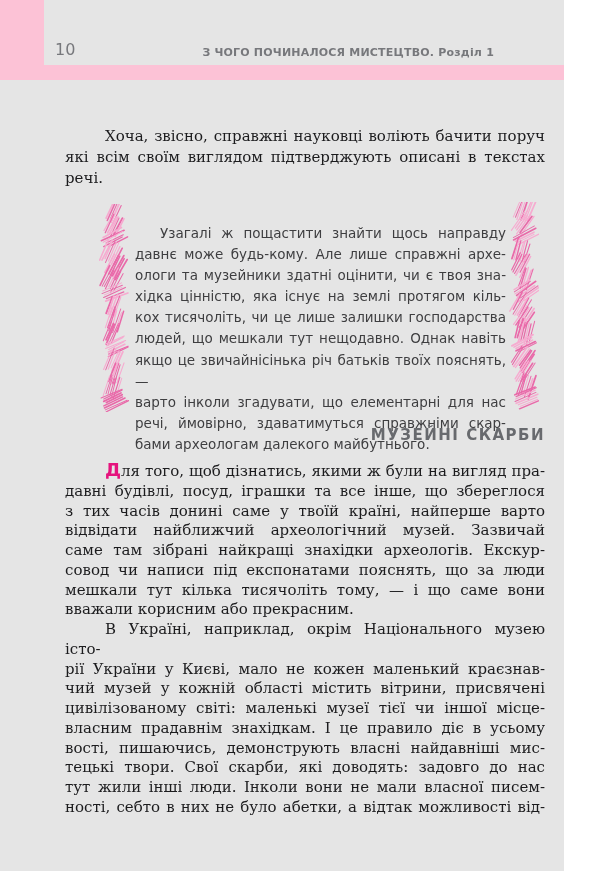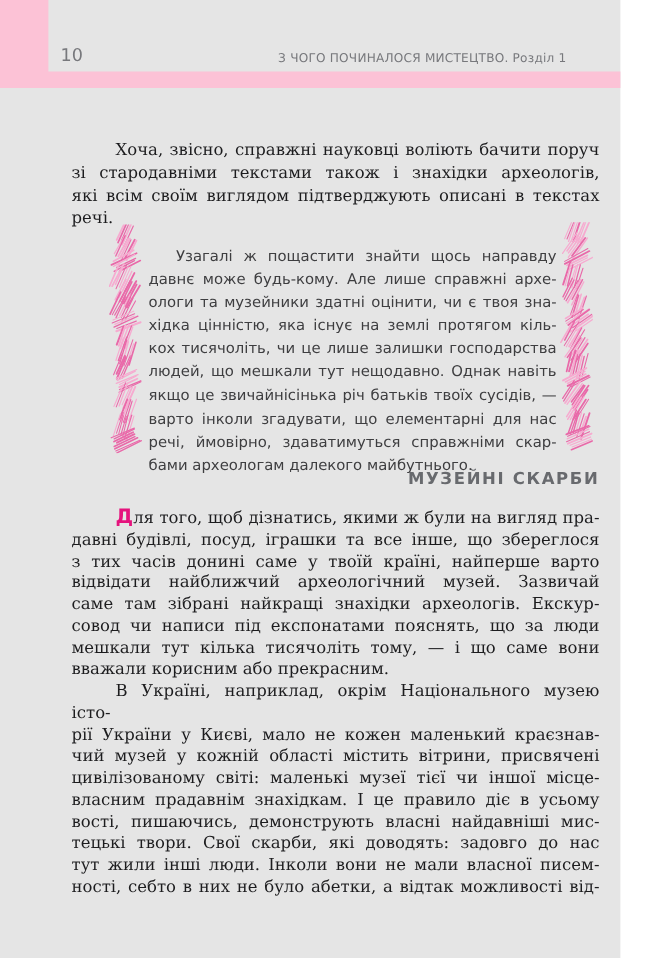--- a/index.html
+++ b/index.html
@@ -8,22 +8,22 @@
     overflow:hidden; font-family:"DejaVu Serif", serif;
   }
   
   .corner-accent { position:absolute; left:0; top:0; width:44px; height:80px;
     background:var(--accent-pink,#fcc2d6); }
   .header-band { position:absolute; left:0; top:65px; width:600px; height:15px;
     background:var(--accent-pink,#fcc2d6); }
   .page-number { position:absolute; left:55px; top:40px;
     font-family:"DejaVu Sans", sans-serif; font-size:16px;
     color:var(--header-gray,#77787c); }
-  .running-header { position:absolute; right:49px; top:46px;
-    font-family:"DejaVu Sans", sans-serif; font-size:11px; font-weight:normal;
+  .running-header { position:absolute; right:70px; top:46px;
+    font-family:"DejaVu Sans", sans-serif; font-size:11px; font-weight:bold;
     letter-spacing:0.2px; color:var(--header-gray,#77787c); white-space:nowrap; }
   
   .tline { text-align:justify; text-align-last:justify; text-justify:inter-word; }
   .tline-last { text-align-last:left; }
   .ind40 > .tline:first-child { text-indent:40px; }
   .ind25 > .tline:first-child { text-indent:25px;margin-top:12px; }
   
   .intro-paragraph { position:absolute; left:65px; top:126px; width:480px;
     font-size:15px; line-height:20.8px; color:var(--body-text,#1c1c1e); }
   .quote-block { position:absolute; left:135px; top:211px; width:371px;
@@ -47,21 +47,20 @@
 <div class="page">
 
   <div class="corner-accent"></div>
   <div class="header-band"></div>
 
   <div class="page-number">10</div>
   <div class="running-header">З ЧОГО ПОЧИНАЛОСЯ МИСТЕЦТВО. Розділ 1</div>
 
   <div class="intro-paragraph ind40">
       <div class="tline">Хоча, звісно, справжні науковці воліють бачити поруч</div>
-      <div class="tline">зі стародавніми текстами також і знахідки археологів,</div>
       <div class="tline">які всім своїм виглядом підтверджують описані в текстах</div>
       <div class="tline tline-last">речі.</div>
     </div>
 
   <div class="scribble scribble-left"><svg width="30" height="208" viewBox="0 0 30 208">
         <g transform="translate(15.80394804526749 8) rotate(-64.80829903978052)">
           <line x1="-9.2198859739369" y1="-5.25" x2="10.216049382716049" y2="-5.2372342249657065" stroke="#f6abd0" stroke-width="1.69" stroke-linecap="round"></line>
           <line x1="-10.94710219478738" y1="-3.1500000000000004" x2="10.05411951303155" y2="-3.581121399176955" stroke="#e969a9" stroke-width="1.49" stroke-linecap="round"></line>
           <line x1="-8.382908950617283" y1="-1.05" x2="10.49275548696845" y2="-1.579843964334705" stroke="#e969a9" stroke-width="1.04" stroke-linecap="round"></line>
           <line x1="-10.801997599451303" y1="1.05" x2="10.43627829218107" y2="0.40240054869684505" stroke="#f6abd0" stroke-width="1.75" stroke-linecap="round"></line>
@@ -188,21 +187,21 @@
           <line x1="-11.937092764060356" y1="6.300000000000001" x2="12.956404320987655" y2="5.529278120713307" stroke="#e969a9" stroke-width="1.30" stroke-linecap="round"></line>
         </g>
       </svg></div>
   <div class="quote-block ind25">
       <div class="tline">Узагалі ж пощастити знайти щось направду</div>
       <div class="tline">давнє може будь-кому. Але лише справжні архе-</div>
       <div class="tline">ологи та музейники здатні оцінити, чи є твоя зна-</div>
       <div class="tline">хідка цінністю, яка існує на землі протягом кіль-</div>
       <div class="tline">кох тисячоліть, чи це лише залишки господарства</div>
       <div class="tline">людей, що мешкали тут нещодавно. Однак навіть</div>
-      <div class="tline">якщо це звичайнісінька річ батьків твоїх сусідів, —</div>
+      <div class="tline">якщо це звичайнісінька річ батьків твоїх пояснять, —</div>
       <div class="tline">варто інколи згадувати, що елементарні для нас</div>
       <div class="tline">речі, ймовірно, здаватимуться справжніми скар-</div>
       <div class="tline tline-last">бами археологам далекого майбутнього.</div>
     </div>
   <div class="scribble scribble-right"><svg width="30" height="208" viewBox="0 0 30 208">
         <g transform="translate(15.881237139917696 8) rotate(-69.59276406035666)">
           <line x1="-10.670631858710562" y1="-8.4" x2="8.60352366255144" y2="-7.62792352537723" stroke="#f6abd0" stroke-width="0.95" stroke-linecap="round"></line>
           <line x1="-10.044453017832648" y1="-6.300000000000001" x2="9.514124657064471" y2="-5.727983539094651" stroke="#e969a9" stroke-width="0.99" stroke-linecap="round"></line>
           <line x1="-11.70093878600823" y1="-4.2" x2="11.488254458161865" y2="-5.075471536351166" stroke="#f6abd0" stroke-width="1.17" stroke-linecap="round"></line>
           <line x1="-11.025891632373114" y1="-2.1" x2="12.874678497942387" y2="-2.923473936899863" stroke="#f6abd0" stroke-width="0.98" stroke-linecap="round"></line>

